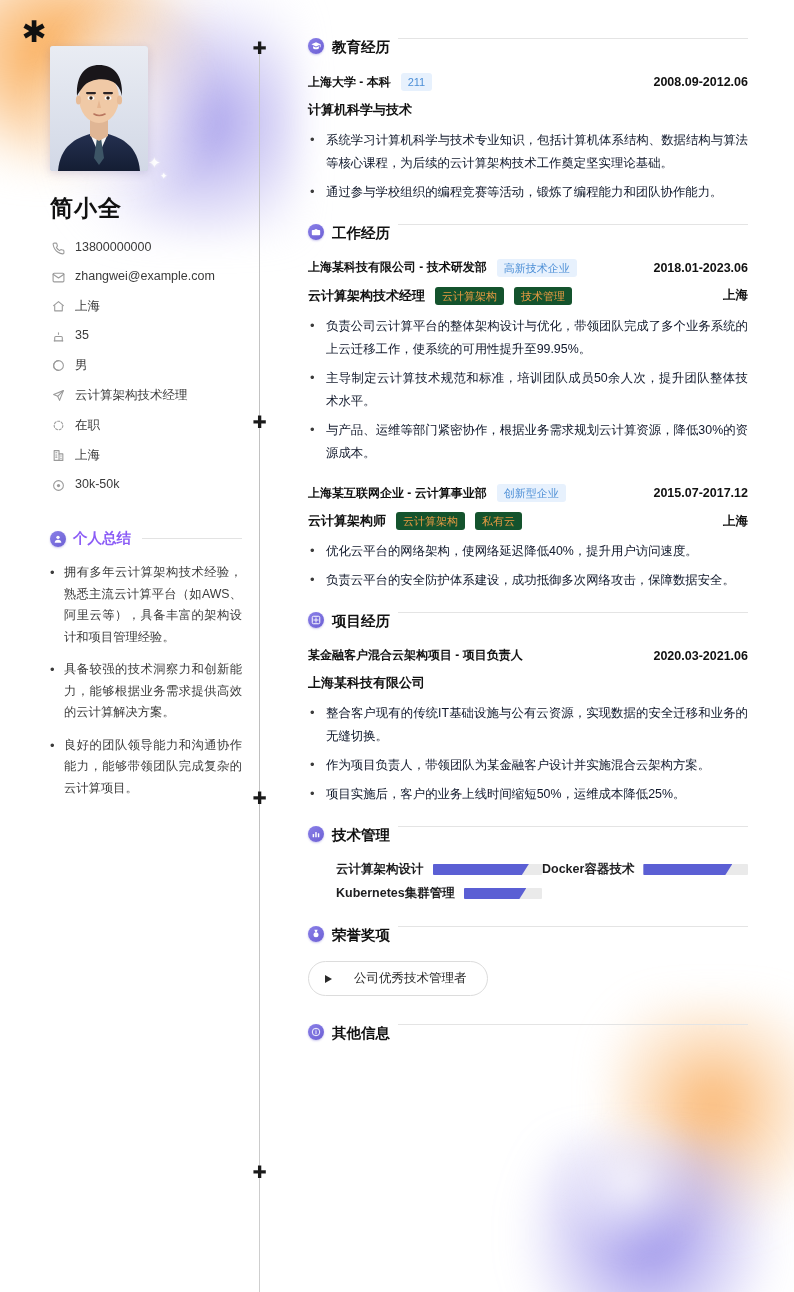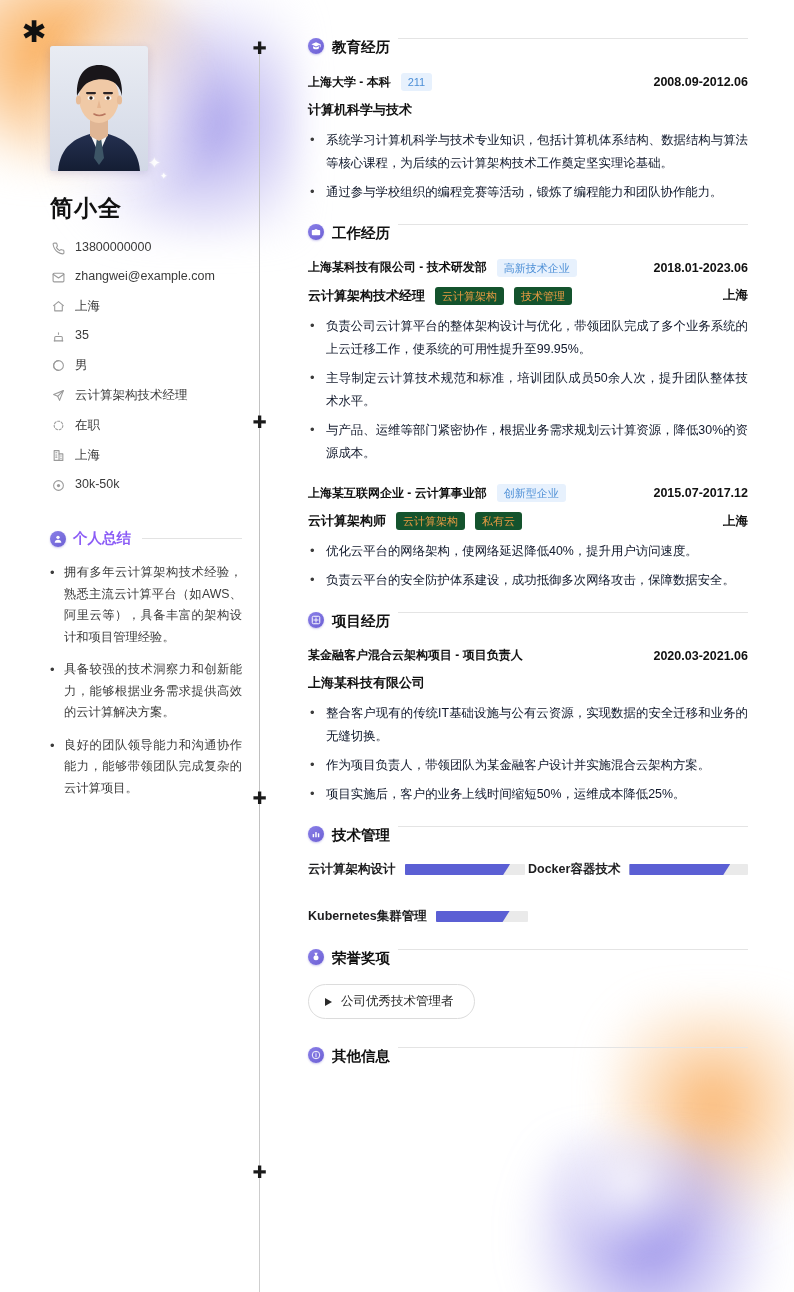--- a/index.html
+++ b/index.html
@@ -186,22 +186,23 @@
     text-align: justify;
   }
   .bullet::before {
     content: "•"; position: absolute; left: 2px; top: -1px;
     font-size: 13px; color: #3b3b3b;
   }
 
   
   .skills-grid {
     display: flex; flex-wrap: wrap;
-    row-gap: 30px;
+    row-gap: 7px;
     margin-bottom: 24px;
+    margin-left: 28px;
   }
   .skill {
     width: 50%;
     display: flex; align-items: center;
   }
   .skill-name {
     font-size: 12.5px; font-weight: 700; color: #1d1d1f;
     white-space: nowrap; margin-right: 9px;
   }
   .skill-bar {
@@ -210,21 +211,21 @@
     background: #eaeaea; border-radius: 1px; overflow: hidden;
   }
   .skill-fill {
     position: absolute; left: 0; top: 0; height: 100%;
     background: #5b5fd4;
     clip-path: polygon(0 0, 100% 0, calc(100% - 7px) 100%, 0 100%);
   }
 
   
   .award-chip {
-    display: inline-flex; align-items: center; gap: 9px;
+    display: inline-flex; align-items: center; gap: 22px;
     border: 1px solid #dcdcdc; border-radius: 18px;
     padding: 8px 20px 8px 16px;
     font-size: 12.5px; color: #2a2a2a;
     background: #fff;
     margin-bottom: 24px;
   }
   .award-chip .tri {
     width: 0; height: 0;
     border-left: 7px solid #2a2a2a;
     border-top: 4.5px solid transparent;

